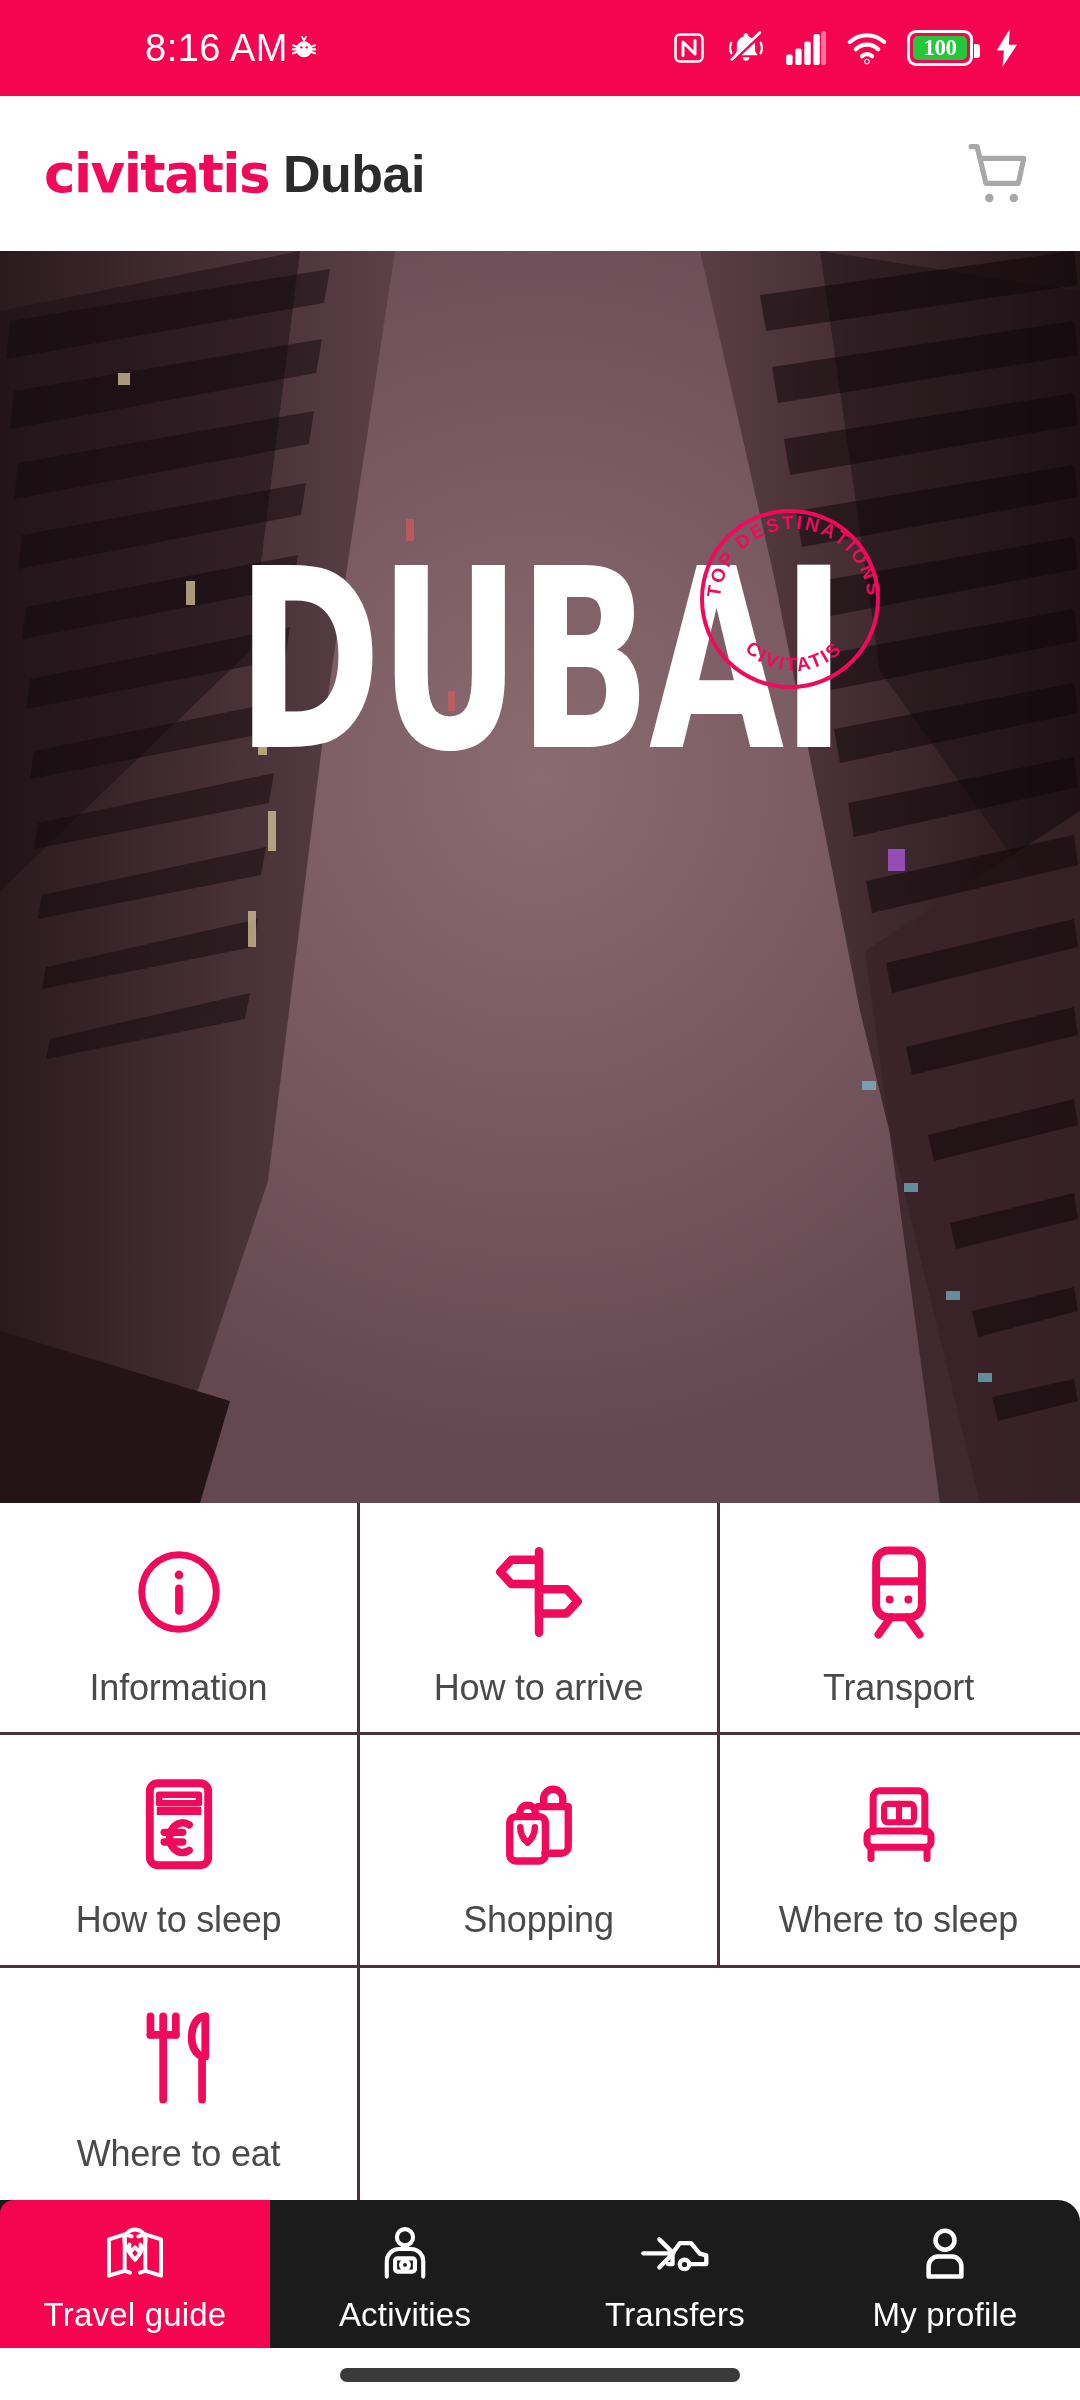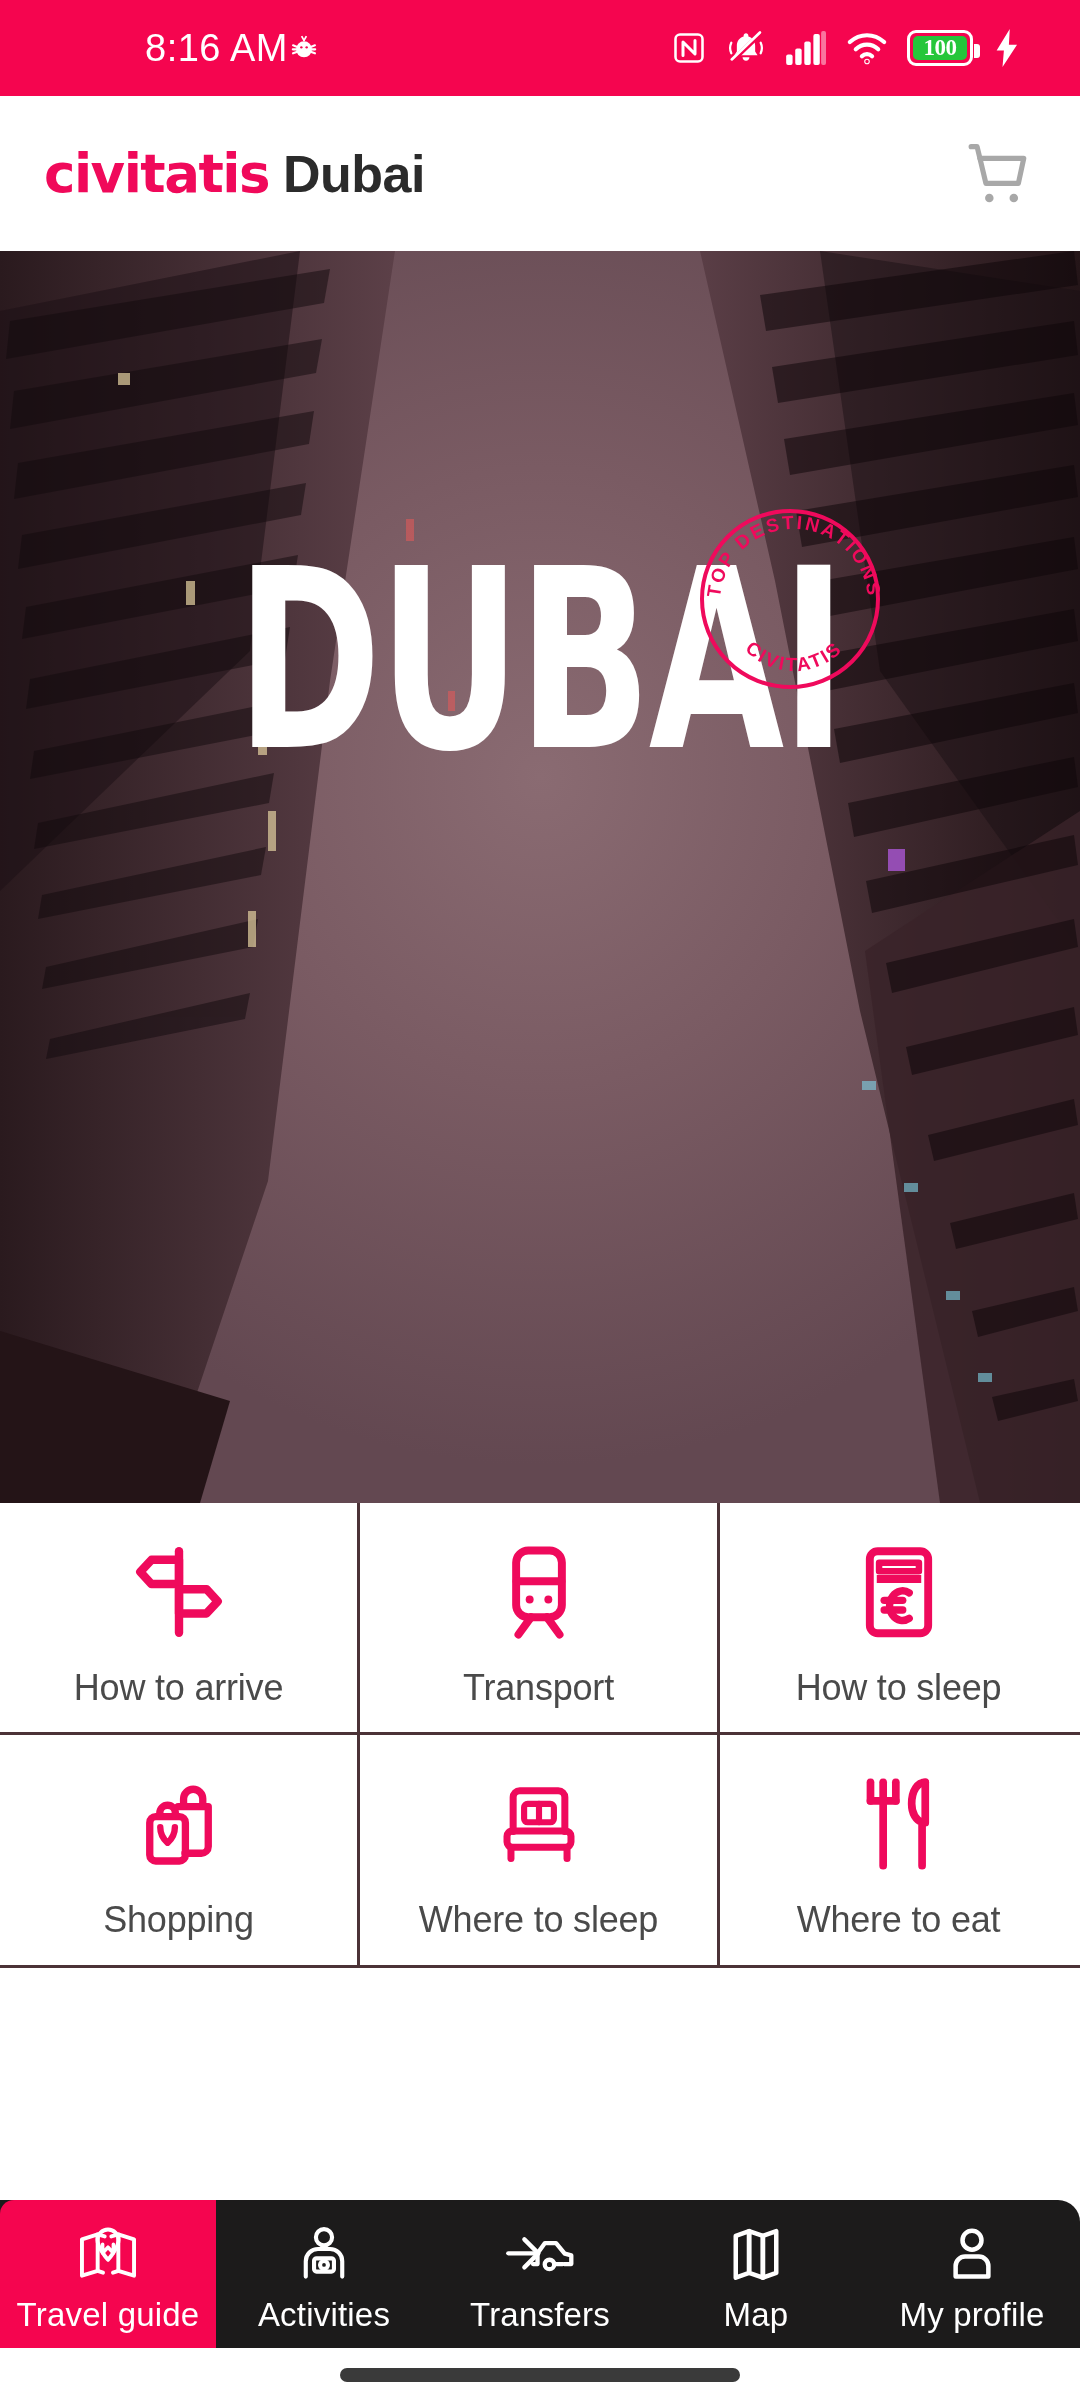--- a/index.html
+++ b/index.html
@@ -280,20 +280,30 @@
         <text font-size="19" font-weight="700" fill="#ef0a5c" letter-spacing="2.4" font-family="Liberation Sans, sans-serif">
           <textPath href="#arcBot" startOffset="50%" text-anchor="middle">CIVITATIS</textPath>
         </text>
       </svg>
     </div>
 
   </div>
 
   <div class="grid">
 
+    <div class="tile">
+      <div class="tile-ico">
+        <svg width="92" height="92" viewBox="0 0 40 40" fill="none" stroke="#ef0a5c" stroke-width="3">
+          <circle cx="20" cy="20" r="16.2"></circle>
+          <circle cx="20" cy="12.6" r="1.9" fill="#ef0a5c" stroke="none"></circle>
+          <path d="M20 18.4v9.8" stroke-width="3.4" stroke-linecap="round"></path>
+        </svg>
+      </div>
+      <div class="tile-lbl">Information</div>
+    </div>
 
 
     <div class="tile">
       <div class="tile-ico">
         <svg width="94" height="98" viewBox="0 0 40 42" fill="none" stroke="#ef0a5c" stroke-width="3.6" stroke-linejoin="round" stroke-linecap="round">
           <path d="M20 3.5v35"></path>
           <path d="M20 7.2H8.2L3.4 12.4 8.2 17.6H20z"></path>
           <path d="M20 19.8h11.8l4.8 5.2-4.8 5.2H20z"></path>
         </svg>
       </div>
@@ -412,30 +422,20 @@
           <path d="M9.4 5.4l6.8 6.8-6.8 6.8"></path>
           <path d="M13.6 17.4h2"></path>
           <path d="M15.8 17.4v-5.2l3.6-5h5.4l4.2 5.1 3.2.9v4.2h-3.4"></path>
           <circle cx="21.6" cy="17.6" r="2.3"></circle>
           <path d="M23.9 17.4h4.1"></path>
         </svg>
       </div>
       <div class="nav-lbl">Transfers</div>
     </div>
 
-    <div class="navitem">
-      <div class="nav-ico">
-        <svg width="52" height="56" viewBox="0 0 24 26" fill="none" stroke="#ffffff" stroke-width="2.1" stroke-linejoin="round" stroke-linecap="round">
-          <path d="M2.6 4.6 8.8 2.4v19.4l-6.2 2.2z"></path>
-          <path d="M8.8 2.4 15.2 4.6v19.4l-6.4-2.2z"></path>
-          <path d="M15.2 4.6 21.4 2.4v19.4l-6.2 2.2z"></path>
-        </svg>
-      </div>
-      <div class="nav-lbl">Map</div>
-    </div>
 
     <div class="navitem">
       <div class="nav-ico">
         <svg width="52" height="56" viewBox="0 0 24 26" fill="none" stroke="#ffffff" stroke-width="2.1" stroke-linejoin="round" stroke-linecap="round">
           <circle cx="12" cy="6.6" r="4.4"></circle>
           <path d="M4.4 23.4v-4.8a4.4 4.4 0 0 1 4.4-4.4h6.4a4.4 4.4 0 0 1 4.4 4.4v4.8z"></path>
         </svg>
       </div>
       <div class="nav-lbl">My profile</div>
     </div>

